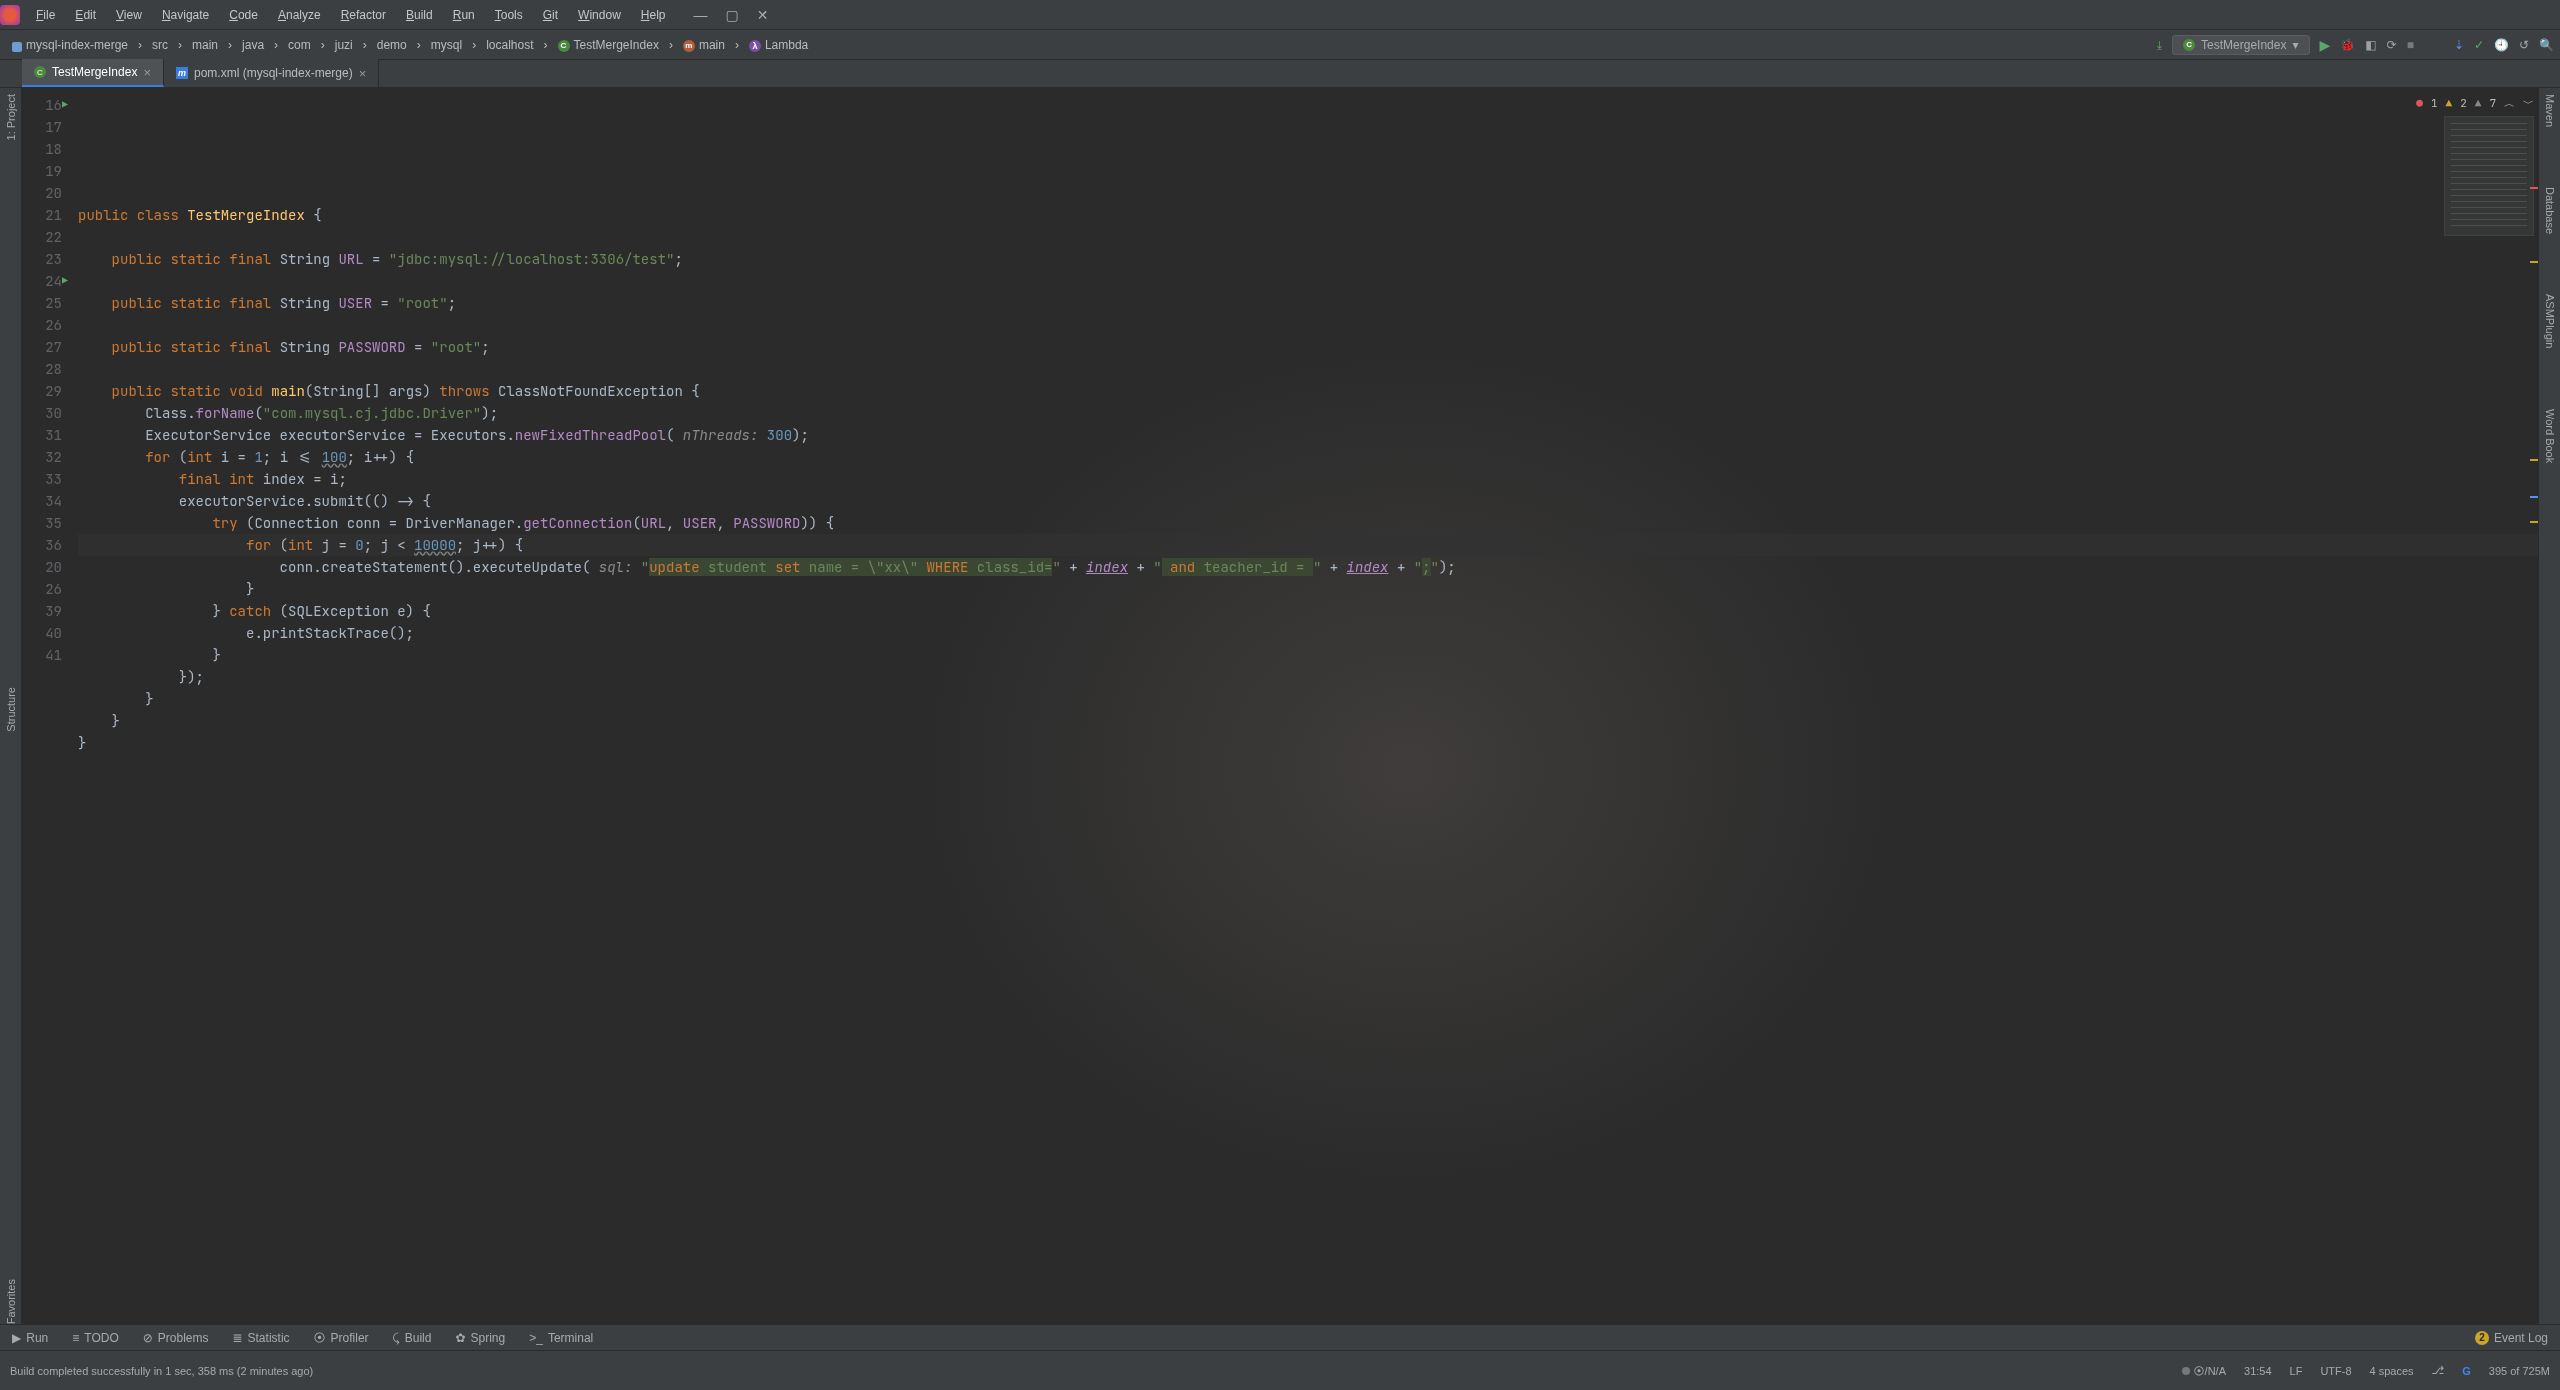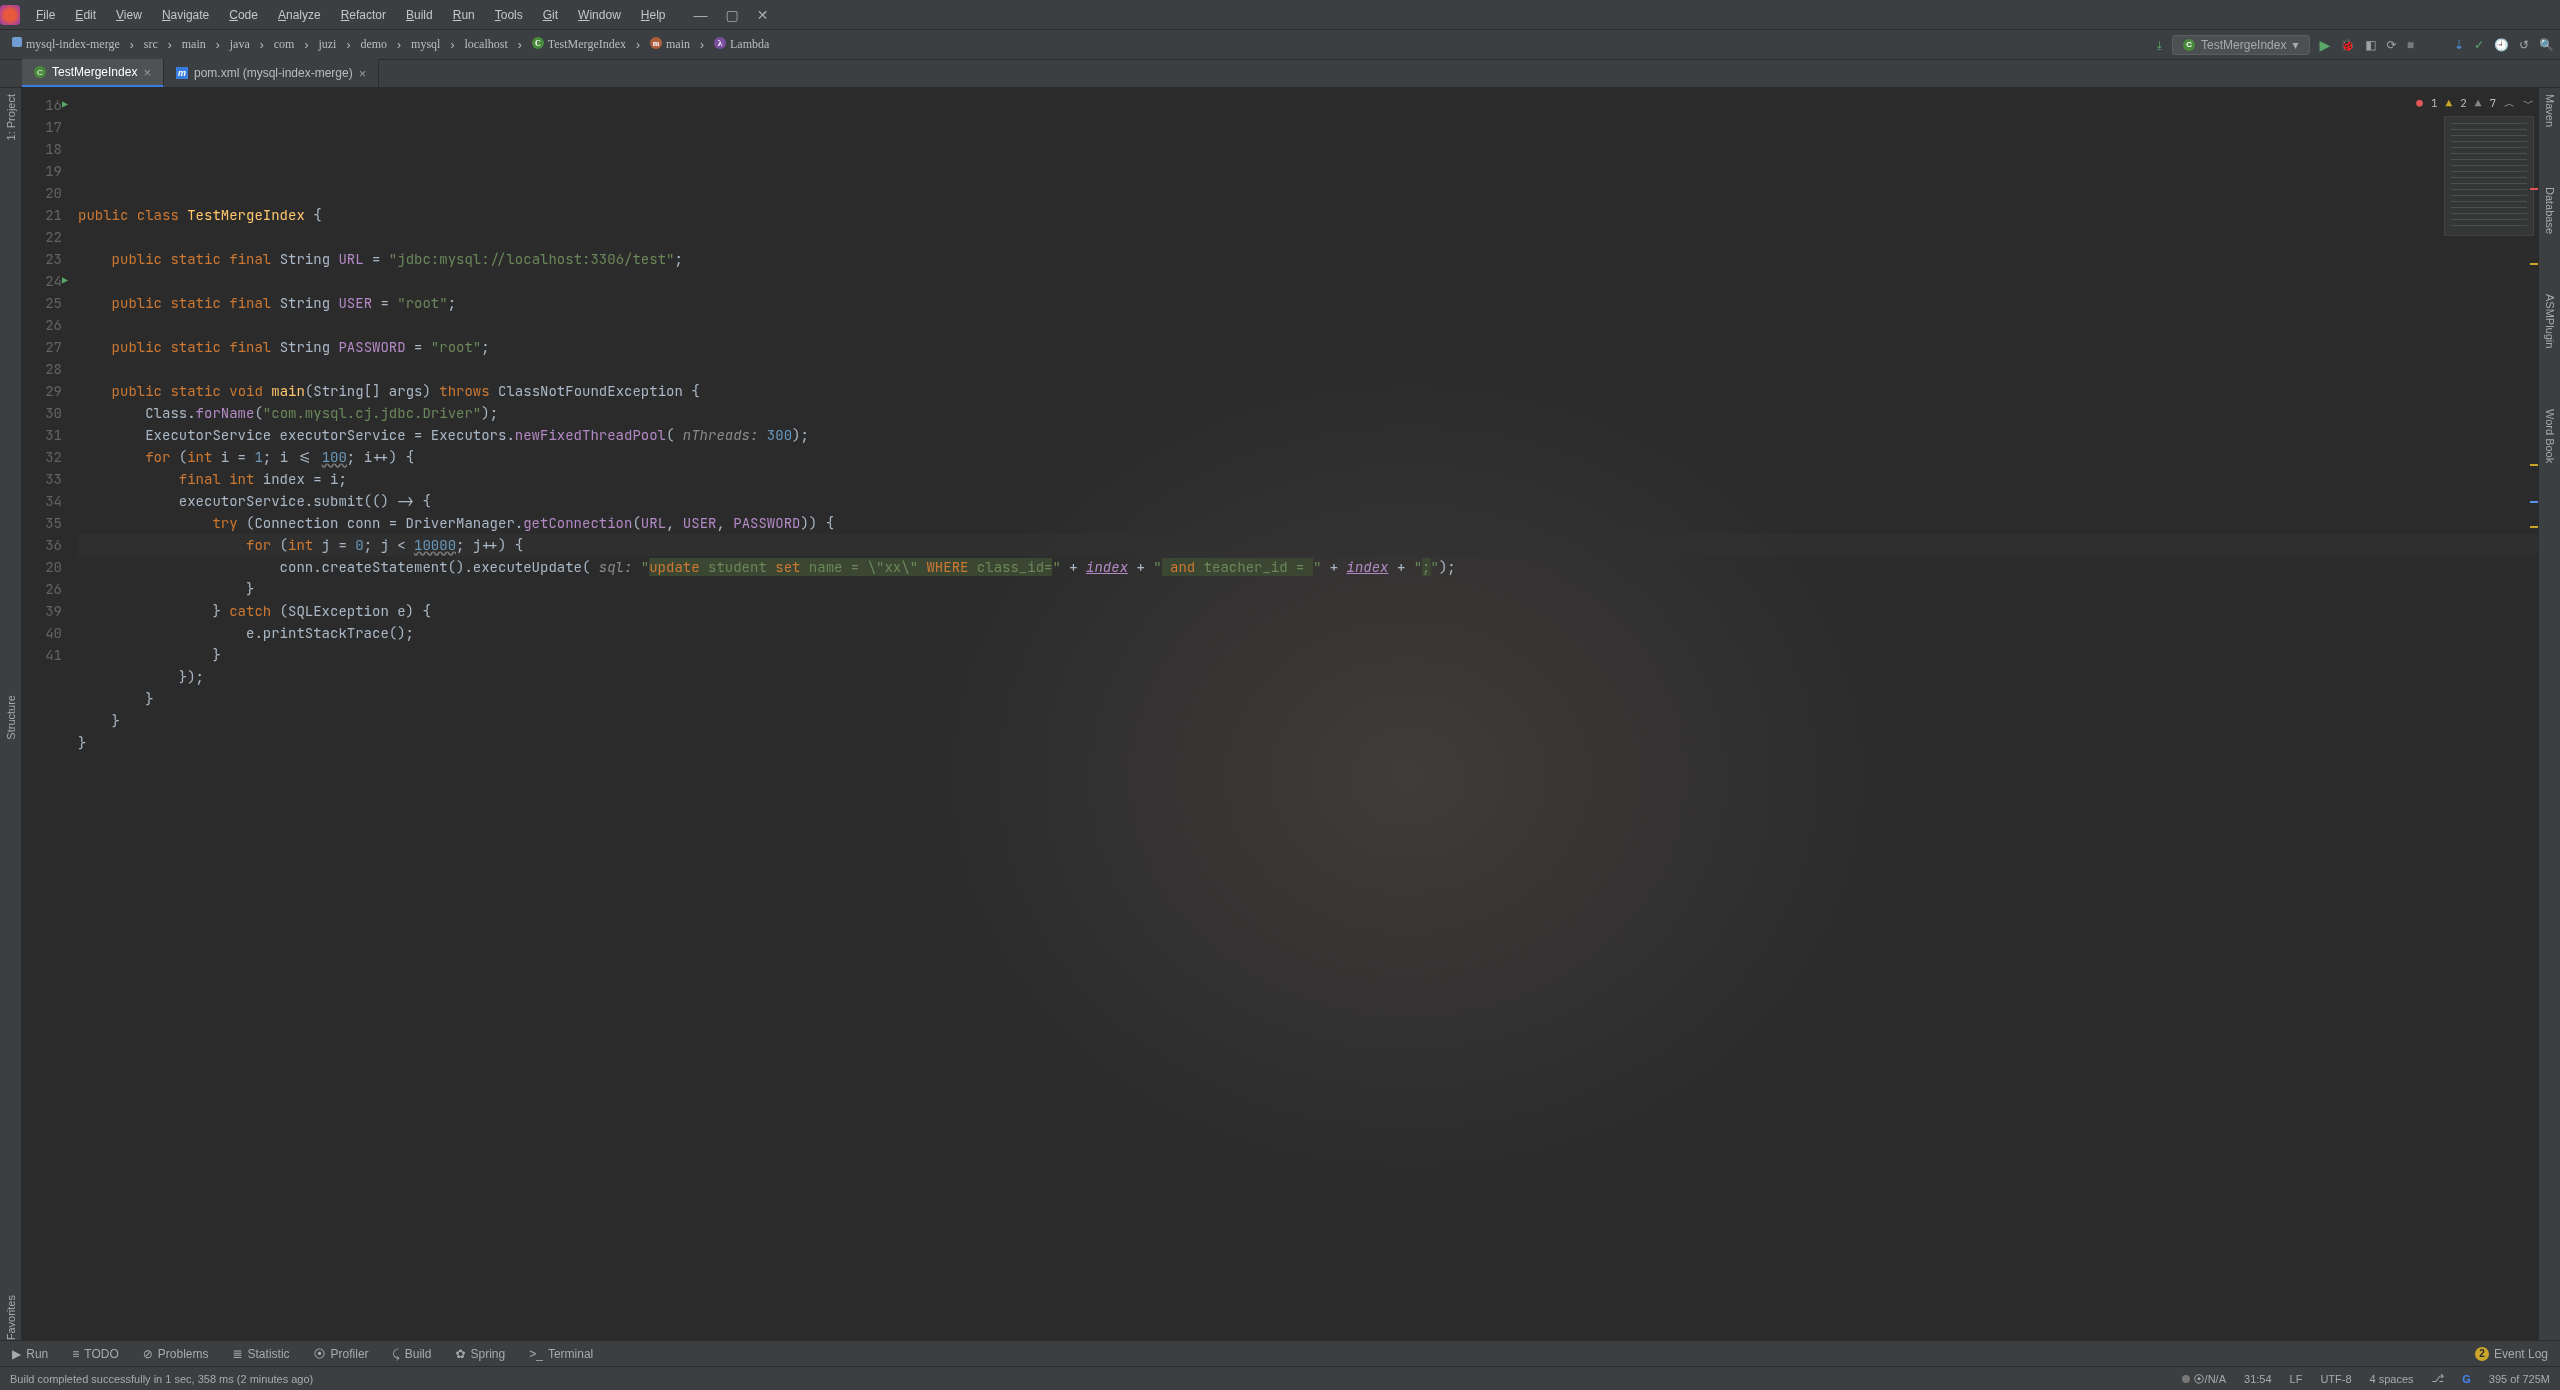--- a/index.html
+++ b/index.html
@@ -25,21 +25,21 @@
 .win-controls { display:flex; gap:18px; padding:0 18px; color:#a9a9a9;}
 .win-controls span{ cursor:pointer; font-size:14px; line-height:1;}
 
 .navbar {
   height:30px; background:#3c3f41;
   display:flex; align-items:center; justify-content:space-between;
   border-bottom:1px solid #2b2b2b;
   padding:0 6px;
 }
 .breadcrumb{ display:flex; align-items:center; gap:4px; color:#bbb; font-size:12px;}
-.crumb{ display:flex; align-items:flex-start; gap:4px; padding:2px 6px;font-family:Liberation Serif, serif;}
+.crumb{ display:flex; align-items:flex-end; gap:4px; padding:2px 6px;}
 .ico-folder{ width:10px;height:10px; background:#6f9cd1; border-radius:2px; display:inline-block;}
 .ico-class { width:12px;height:12px; border-radius:50%; background:#4a8a3d; display:inline-flex; align-items:center; justify-content:center; color:#fff; font-size:8px; font-weight:bold;}
 .ico-method{ width:12px;height:12px; border-radius:50%; background:#b05f3c; display:inline-flex; align-items:center; justify-content:center; color:#fff; font-size:8px; font-weight:bold;}
 .ico-lambda{ width:12px;height:12px; border-radius:50%; background:#7b4fa0; display:inline-flex; align-items:center; justify-content:center; color:#fff; font-size:9px; font-weight:bold;}
 .right-tools{ display:flex; align-items:center; gap:10px; color:#a9a9a9;}
 .run-config{ background:#4c5052; border:1px solid #5a5d5f; padding:2px 10px; border-radius:3px; display:flex; align-items:center; gap:6px;}
 .tri-run{ color:#59a869; font-size:14px;}
 
 .tabs-row{ height:28px; background:#3c3f41; display:flex; align-items:flex-end; border-bottom:1px solid #2b2b2b; padding-left:22px;}
 .tab{ display:flex; align-items:center; gap:6px; height:28px; padding:0 12px; background:#3c3f41; color:#bbb; border-right:1px solid #2b2b2b; position:relative; cursor:pointer;}
@@ -81,21 +81,21 @@
 .minimap::before{content:""; position:absolute; inset:6px; background:repeating-linear-gradient(#5a5d5f 0 1px, transparent 1px 6px);}
 .stripe{ position:absolute; right:0; top:0; width:10px; height:100%;}
 .stripe .mark{ position:absolute; right:0; width:8px; height:2px;}
 .mk-err{background:#e05555;} .mk-warn{background:#c9a52a;} .mk-info{background:#5394ec;}
 
 .tool-tabs{ height:26px; background:#3c3f41; display:flex; align-items:center; gap:18px; padding:0 12px; border-top:1px solid #2b2b2b; color:#a9a9a9;}
 .tool-tab{ display:flex; align-items:center; gap:5px; cursor:pointer; font-size:12px;}
 .tool-tabs .spacer{flex:1;}
 .badge-circle{ background:#c9a52a; color:#2b2b2b; border-radius:50%; width:14px;height:14px; display:inline-flex;align-items:center;justify-content:center; font-size:10px; font-weight:bold;}
 
-.statusbar{ height:24px; background:#3c3f41; display:flex; align-items:center; justify-content:space-between; padding:0 10px; border-top:1px solid #2b2b2b; color:#a9a9a9; font-size:11px;}
+.statusbar{ height:40px; background:#3c3f41; display:flex; align-items:center; justify-content:space-between; padding:0 10px; border-top:1px solid #2b2b2b; color:#a9a9a9; font-size:11px;}
 .statusbar .right{ display:flex; gap:18px; align-items:center;}
 .gdot{ width:8px;height:8px;border-radius:50%;background:#777;display:inline-block;margin-right:4px;}
 .gg{ color:#4285f4; font-weight:bold;}
 </style>
 </head>
 <body>
 
 <div class="titlebar">
   <div class="menu">
     <div class="logo"></div>

